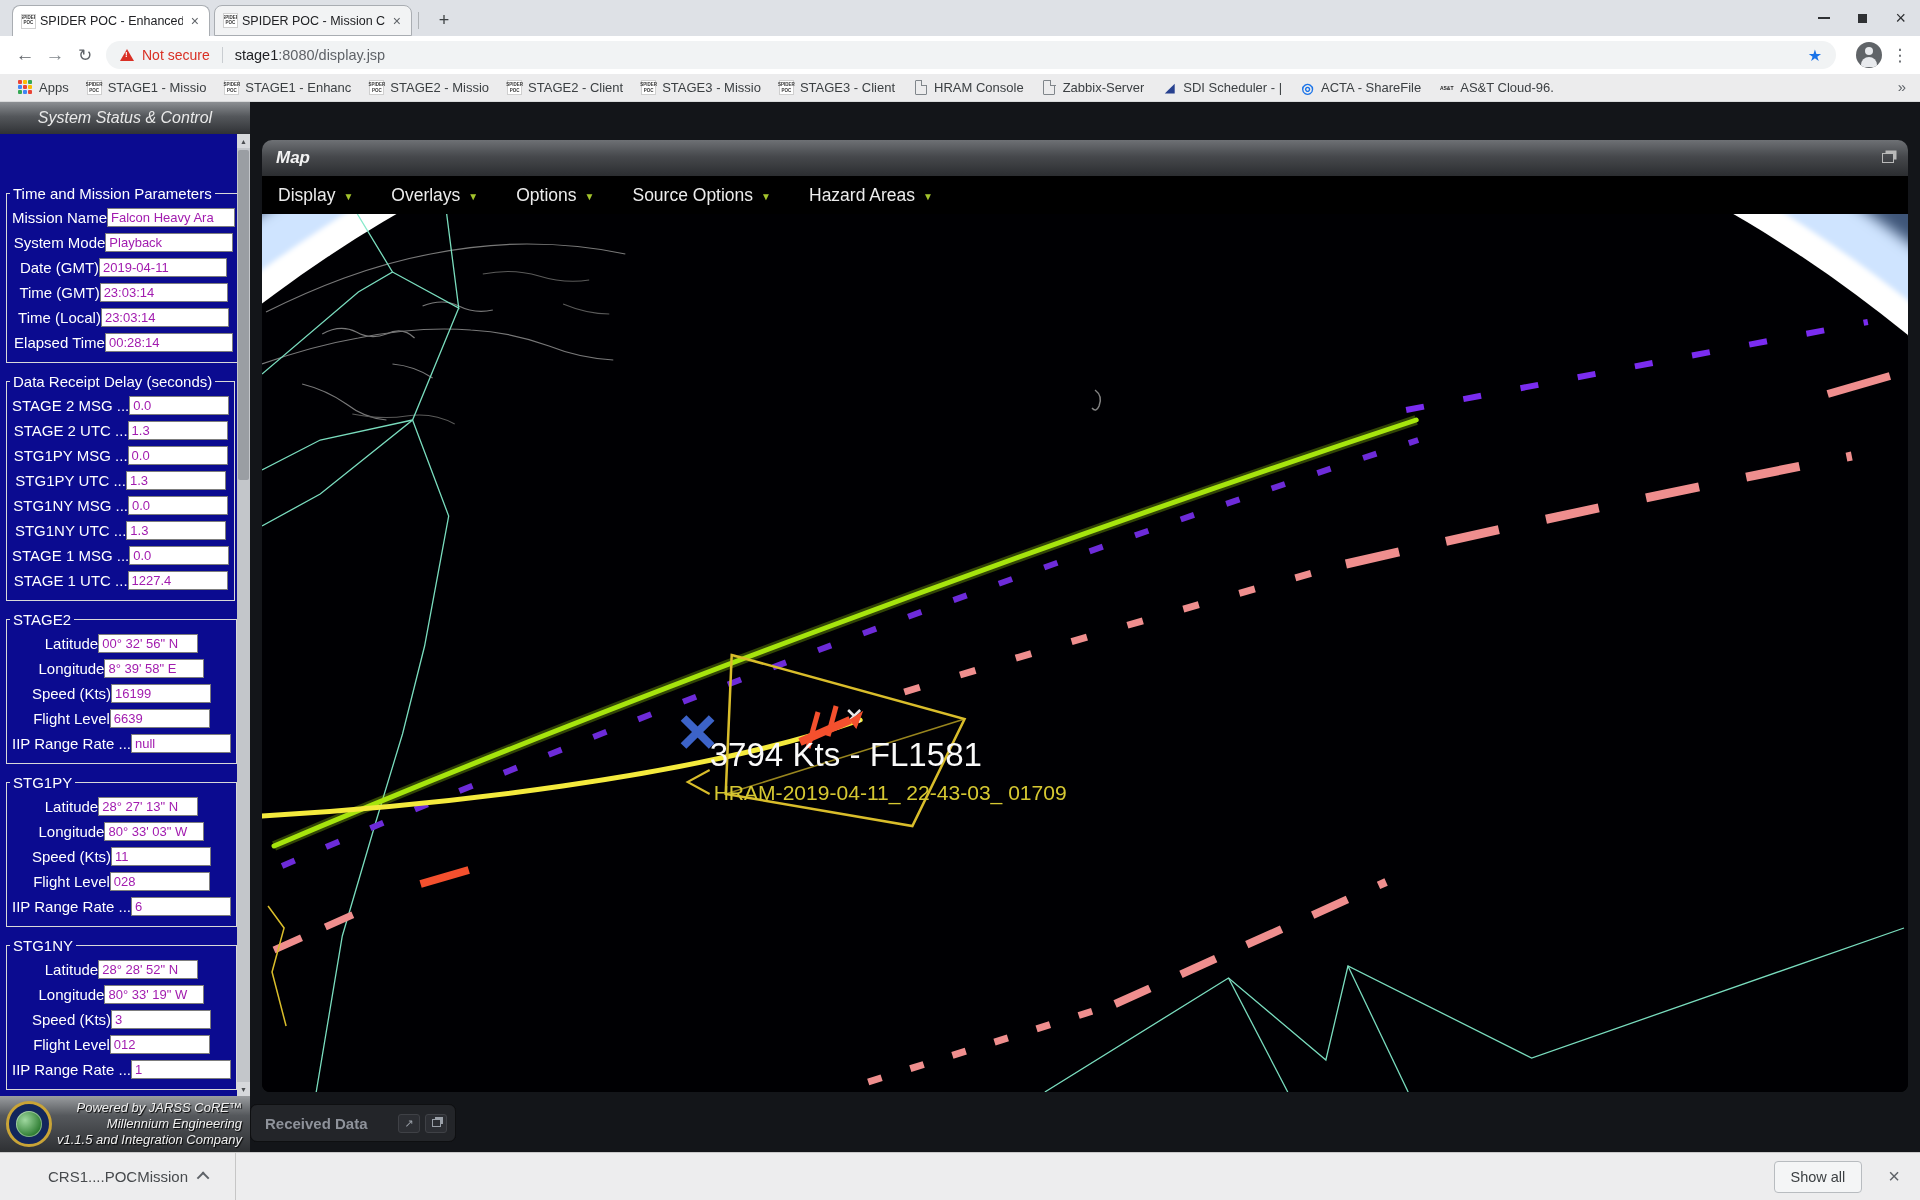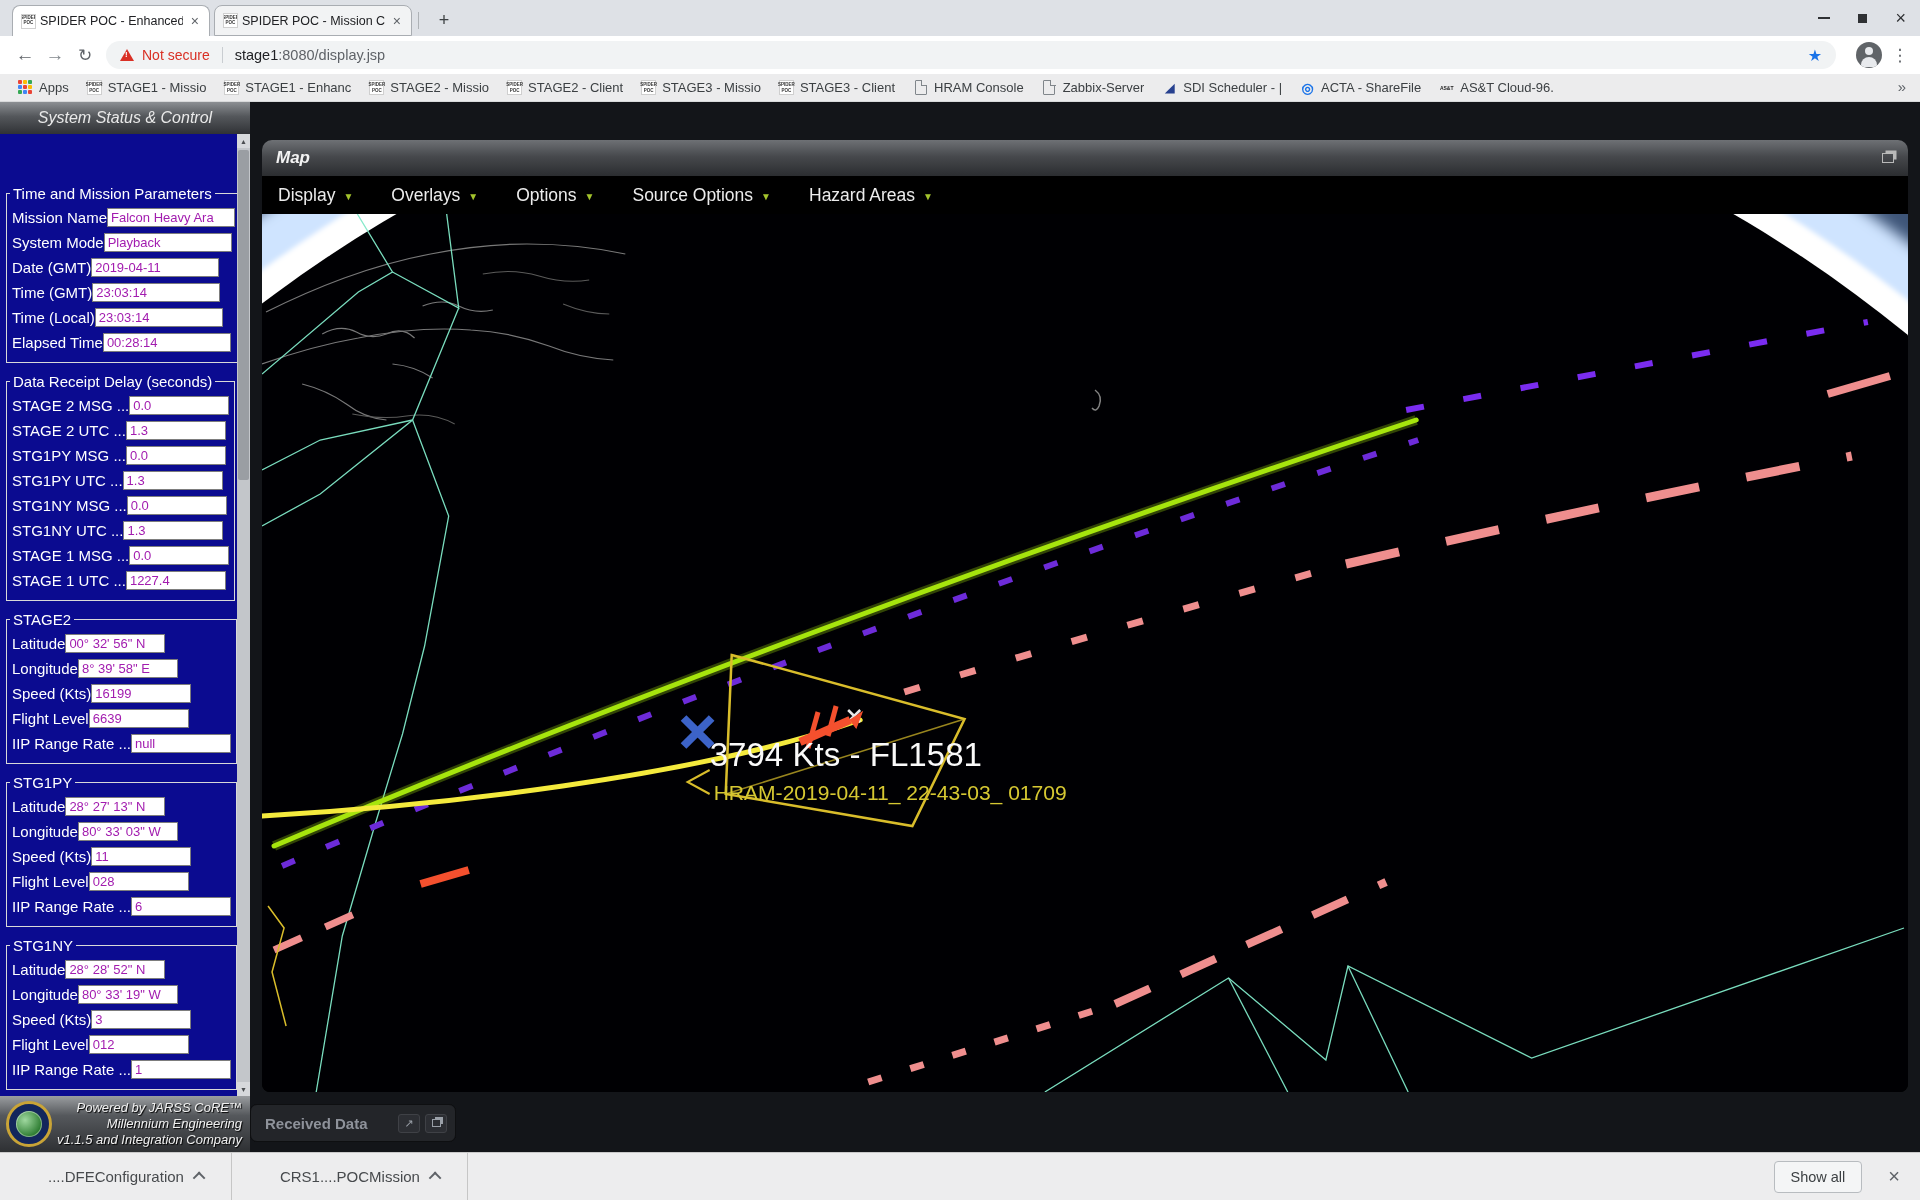--- a/index.html
+++ b/index.html
@@ -75,21 +75,21 @@
   .app { position:absolute; left:0; top:102px; width:1920px; height:1050px; background:#131519; }
 
   
   .sidebar { position:absolute; left:0; top:0; width:250px; height:994px; background:#0b0b90; overflow:hidden; }
   .sb-header { height:32px; background:linear-gradient(#8c8f93,#54575b 45%,#303236);
                display:flex; align-items:center; justify-content:center; }
   .sb-title { font-style:italic; font-size:16px; color:#e9e9e9; }
   .sb-sections { position:absolute; left:0; top:32px; right:13px; bottom:0; overflow:hidden;margin-top:45px; }
   .sb-fs { border:1px solid #d9d9d9; margin:6px 4px 10px 6px; padding:0 3px 4px 3px; }
   .sb-legend { color:#ffffff; font-size:15px; padding:0 3px; }
-  .sb-row { display:flex; align-items:center; justify-content:flex-start; margin:6px 2px; }
+  .sb-row { display:flex; align-items:center; justify-content:center; margin:6px 2px; }
   .sb-label { font-size:15px; color:#ffffff; white-space:nowrap; overflow:hidden; }
   .sb-input { width:100px; flex:none; height:19px; font-family:"Liberation Sans",sans-serif; font-size:13px;
               color:#a21caf; background:#fff; border:1px solid #7d7d7d; padding:0 3px; }
   .sb-sections > fieldset:first-of-type .sb-input { width:128px; }
   .sb-scroll { position:absolute; right:0; top:32px; width:13px; height:962px; background:#c3c6ca; }
   .sb-scroll .arr { position:absolute; left:0; width:13px; height:14px; background:#d7d9dc; color:#4a4d50;
                     font-size:7px; display:flex; align-items:center; justify-content:center; }
   .sb-scroll .arr.up { top:0; } .sb-scroll .arr.up::before { content:"▲"; }
   .sb-scroll .arr.dn { bottom:0; } .sb-scroll .arr.dn::before { content:"▼"; }
   .sb-thumb { position:absolute; left:1px; top:16px; width:11px; height:330px; background:#9a9ea3; border-radius:2px; }
@@ -599,27 +599,20 @@
           <span class="bpanel-title">Received Data</span>
           <span class="bp-ico ext"></span>
           <span class="bp-ico copy"></span>
         </div>
       </div>
   </div>
 
   <div class="dlbar">
     <div style="display:flex; align-items:center; height:100%;">
 
-        <div style="display:flex; align-items:center; height:100%;">
-          <div class="dl-item">
-            <span class="dl-name">....DFEConfiguration</span>
-            <span class="dl-caret"></span>
-          </div>
-          <div class="dl-sep"></div>
-        </div>
 
         <div style="display:flex; align-items:center; height:100%;">
           <div class="dl-item">
             <span class="dl-name">CRS1....POCMission</span>
             <span class="dl-caret"></span>
           </div>
           <div class="dl-sep"></div>
         </div>
       </div>
     <button class="dl-showall">Show all</button>

